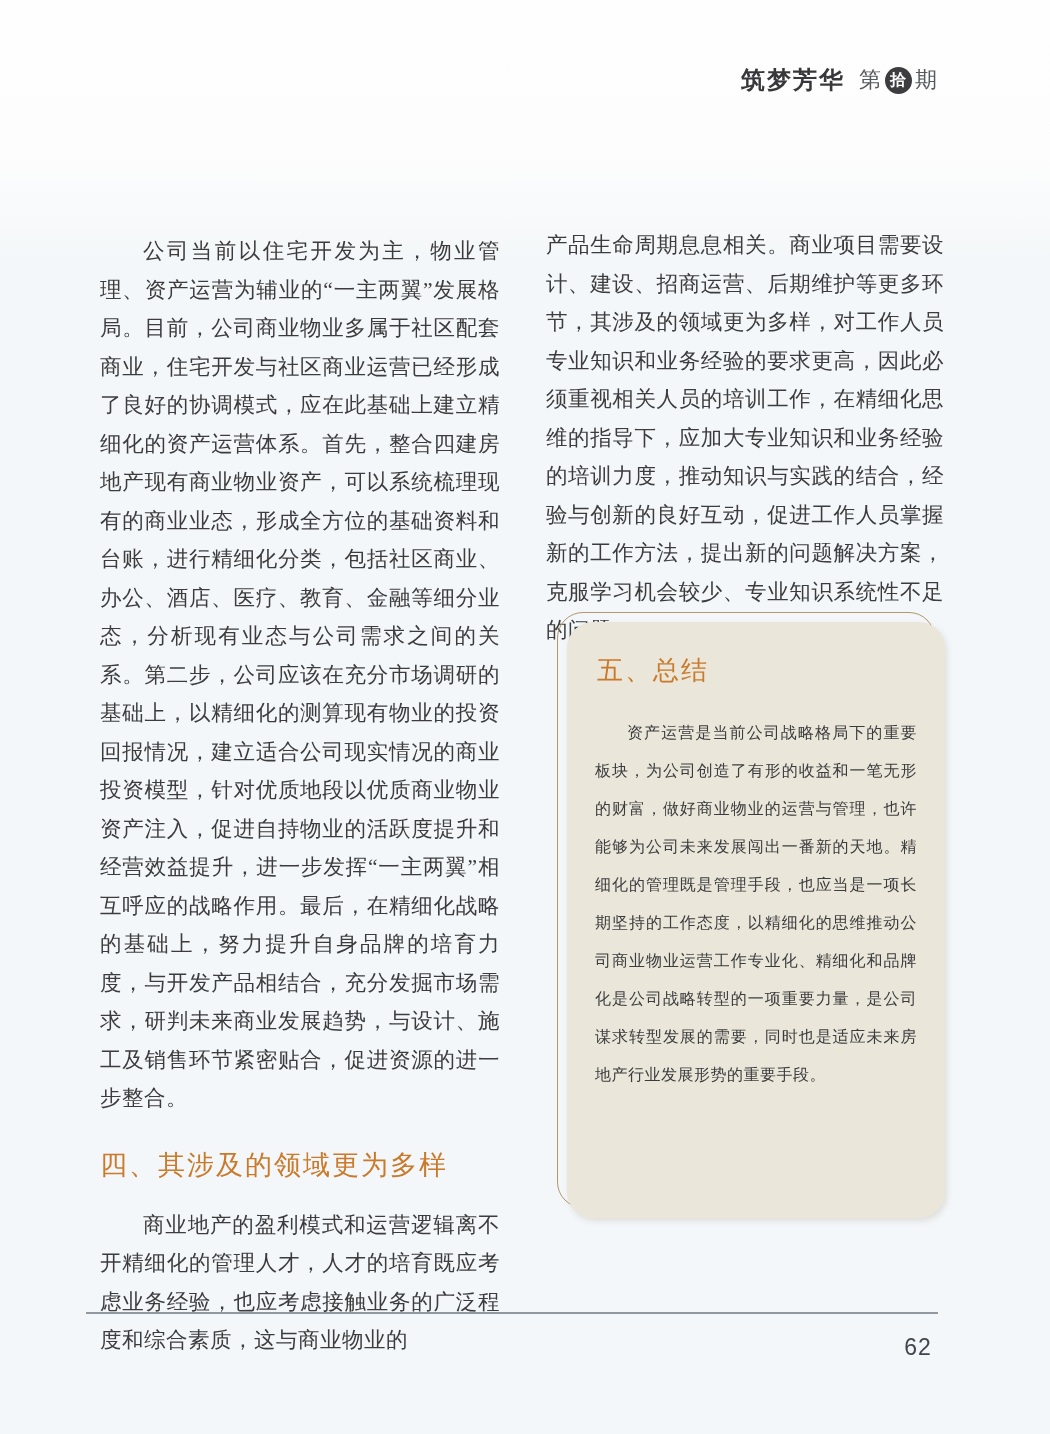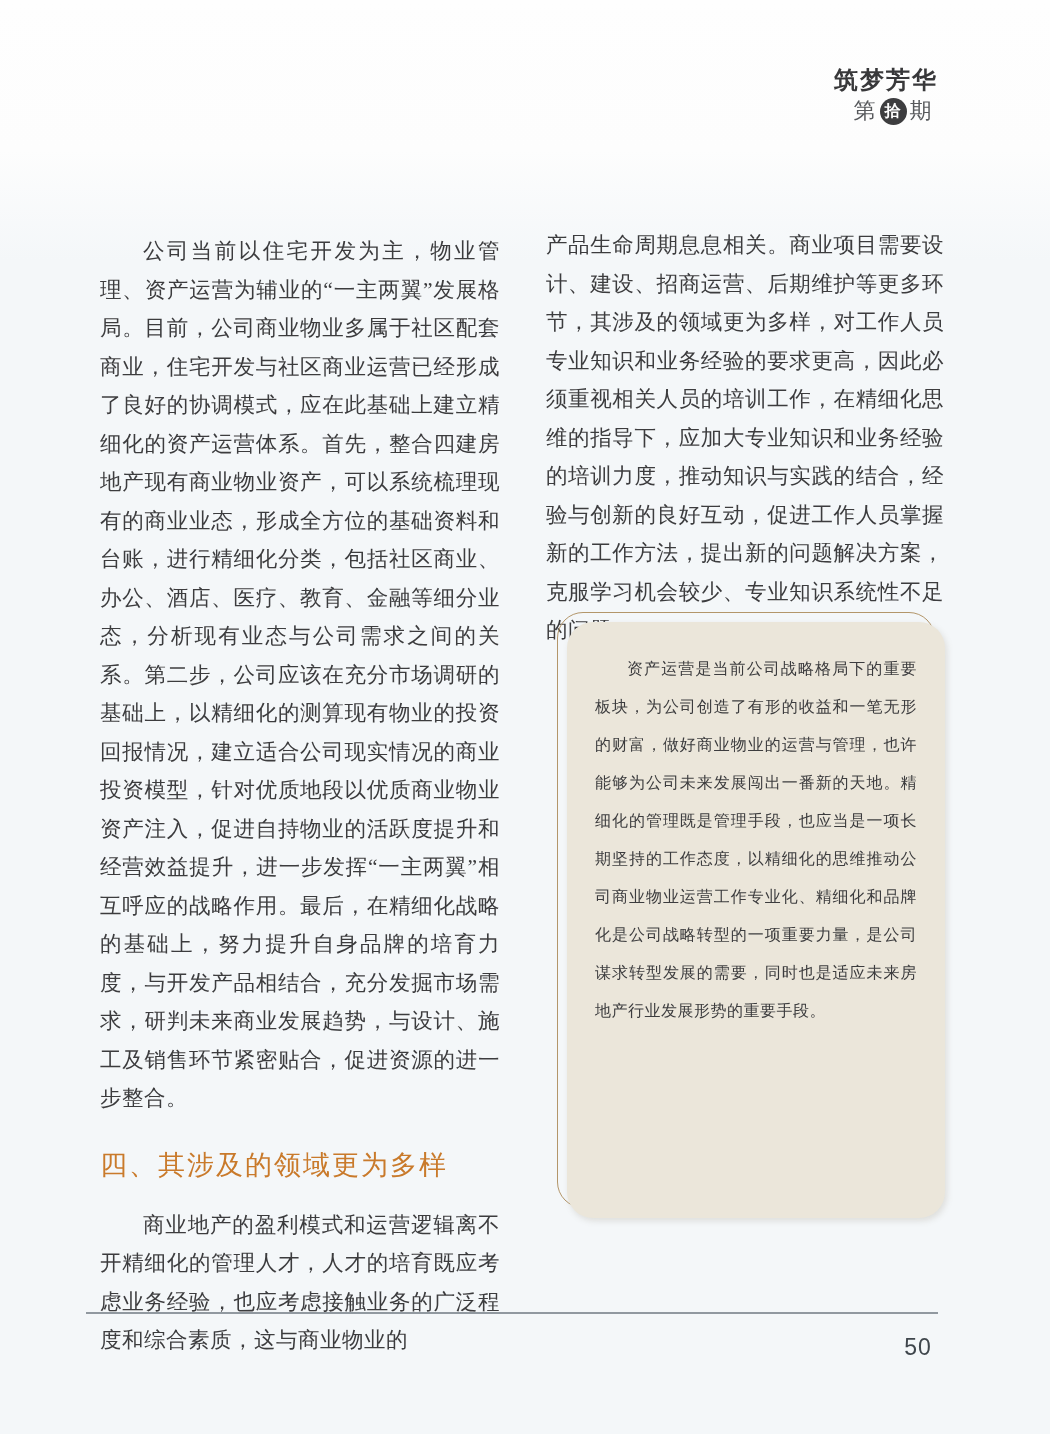--- a/index.html
+++ b/index.html
@@ -10,21 +10,20 @@
     background:linear-gradient(180deg,#fefefe 0px,#fdfdfd 150px,#f4f7f9 260px,#f4f7f9 1434px);
     overflow:hidden;
     font-family:"Liberation Serif","DejaVu Serif",serif;
     color:#3c3c3e;
   }
   
   .header{
     position:absolute;top:64px;right:112px;
     display:flex;align-items:center;
     font-family:"Liberation Sans","DejaVu Sans",sans-serif;
-    flex-direction:column;
   }
   .brand{font-size:24px;font-weight:bold;color:#38383a;letter-spacing:2px;}
   .issue{display:flex;align-items:center;margin-left:14px;color:#57595c;font-size:22px;letter-spacing:1px;}
   .seal{
     display:inline-flex;align-items:center;justify-content:center;
     width:27px;height:27px;border-radius:50%;
     background:#3d3d3f;color:#fff;font-size:16px;font-weight:bold;
     margin:0 3px;
   }
   
@@ -98,20 +97,21 @@
     <p class="body-par">商业地产的盈利模式和运营逻辑离不开精细化的管理人才，人才的培育既应考虑业务经验，也应考虑接触业务的广泛程度和综合素质，这与商业物业的</p>
   </div>
 
   <div class="col col-right">
     <p class="body-par" style="text-indent:0;">产品生命周期息息相关。商业项目需要设计、建设、招商运营、后期维护等更多环节，其涉及的领域更为多样，对工作人员专业知识和业务经验的要求更高，因此必须重视相关人员的培训工作，在精细化思维的指导下，应加大专业知识和业务经验的培训力度，推动知识与实践的结合，经验与创新的良好互动，促进工作人员掌握新的工作方法，提出新的问题解决方案，克服学习机会较少、专业知识系统性不足的问题。</p>
   </div>
 
   <div class="summary">
     <div class="stroke"></div>
     <div class="fill">
+      <h2 class="sec-title">五、总结</h2>
       <p class="body-par">资产运营是当前公司战略格局下的重要板块，为公司创造了有形的收益和一笔无形的财富，做好商业物业的运营与管理，也许能够为公司未来发展闯出一番新的天地。精细化的管理既是管理手段，也应当是一项长期坚持的工作态度，以精细化的思维推动公司商业物业运营工作专业化、精细化和品牌化是公司战略转型的一项重要力量，是公司谋求转型发展的需要，同时也是适应未来房地产行业发展形势的重要手段。</p>
     </div>
   </div>
 
   <div class="footer-rule"></div>
-  <div class="page-number">50</div>
+  <div class="page-number">62</div>
 
 </div>
 
 </body></html>

